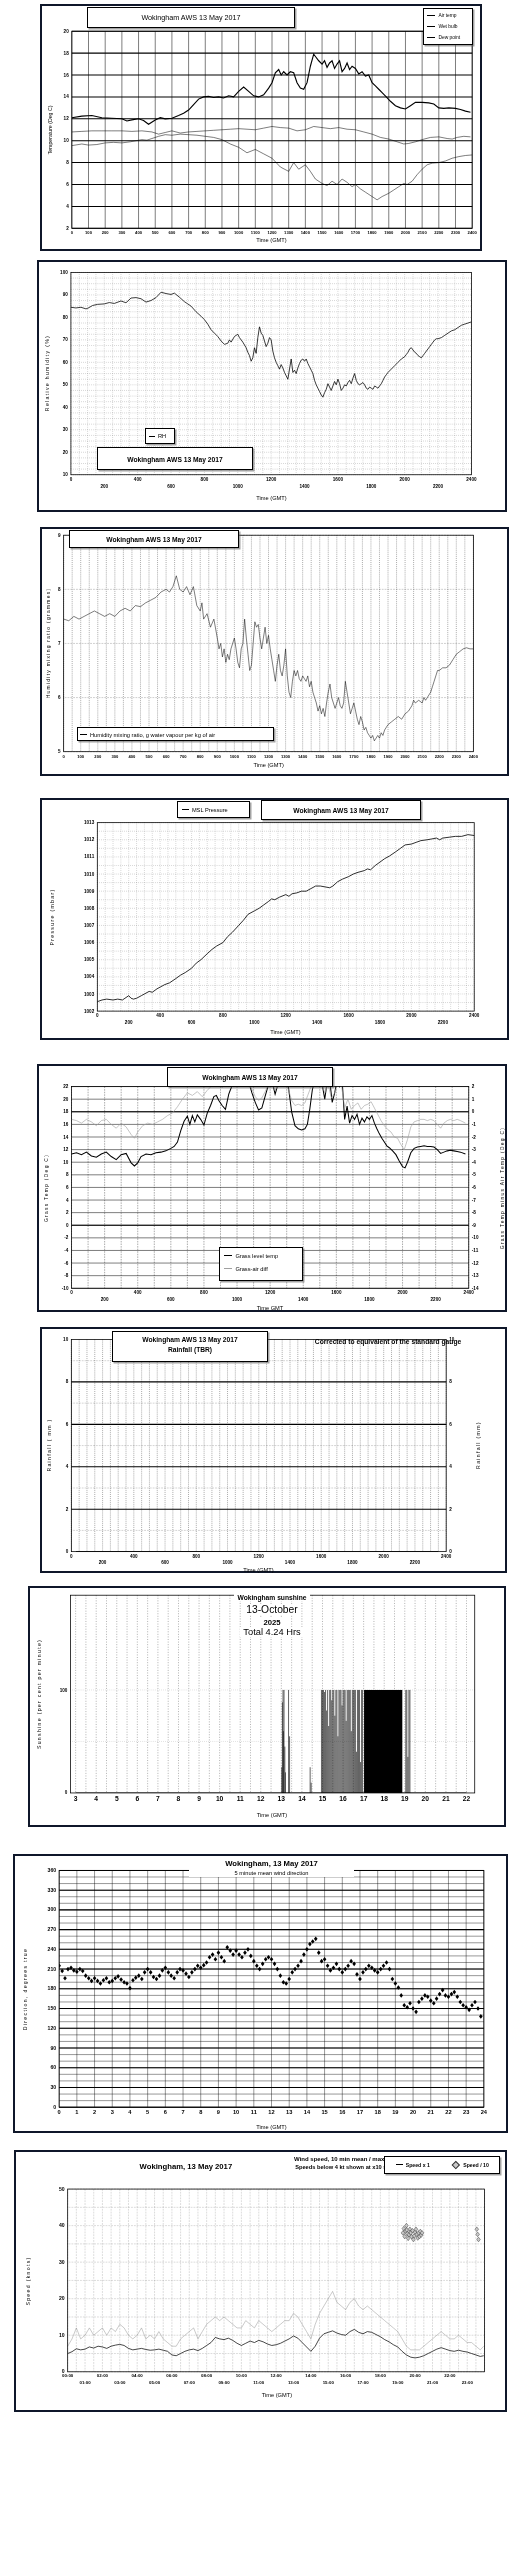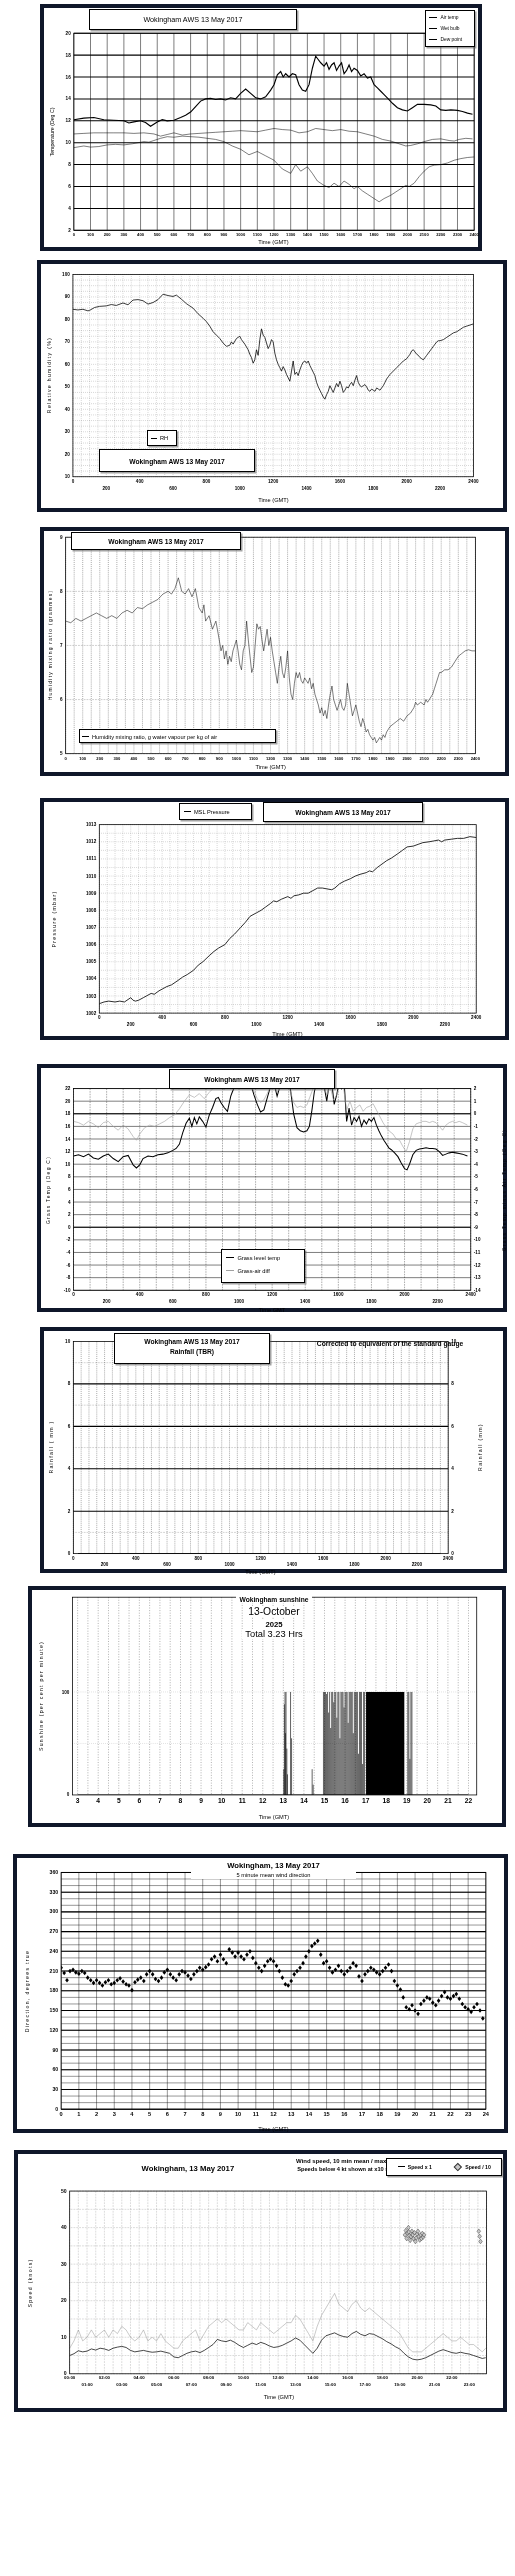--- a/index.html
+++ b/index.html
@@ -1,18 +1,18 @@
 <!DOCTYPE html>
 <html style="font-size:8.2px"><head>
 <meta charset="utf-8">
 <style>
   html,body{margin:0;padding:0;}
   body{width:515px;height:2576px;background:#fff;font-family:"Liberation Sans",sans-serif;color:#000;position:relative;}
   .page{position:absolute;left:0;top:0;width:515px;height:2576px;background:#fff;}
-  .panel{position:absolute;border:4px solid #0f172a;background:#fff;box-sizing:border-box;}
+  .panel{position:absolute;border:2px solid #0f172a;background:#fff;box-sizing:border-box;}
   .panel svg{position:absolute;left:0;top:0;}
   .ov{position:absolute;z-index:2;}
   .box{position:absolute;z-index:3;border:0.5px solid #000;background:#fff;box-shadow:1.5px 1.5px 0 rgba(90,90,90,.55);box-sizing:border-box;}
   .ttl{text-align:center;font-family:"Liberation Sans",sans-serif;}
   .ytitle{position:absolute;z-index:2;transform:translate(-50%,-50%) rotate(-90deg);white-space:nowrap;font-size:5.2px;}
   .sp{letter-spacing:1.3px;}
   .xtitle{position:absolute;z-index:2;text-align:center;font-size:5.7px;}
   .lrow{display:flex;align-items:center;white-space:nowrap;}
   .sw{display:inline-block;width:8.2px;height:0;margin-right:3.1px;flex:0 0 8.2px;}
   .sw-thick{border-top:1.5px solid #000;}
@@ -845,21 +845,21 @@
         </g>
         <clipPath id="cp6">
           <rect x="0" y="0" width="785" height="384"></rect>
         </clipPath>
       </svg>
     <div class="ytitle sp" style="left:9.3px;top:106px">Sunshine (per cent per minute)</div>
     <div class="xtitle" style="left:40px;top:224px;width:404px">Time (GMT)</div>
     <div class="ctr" style="left:40px;top:6.2px;width:404px;font-size:6.7px;font-weight:bold"><span>Wokingham sunshine</span></div>
     <div class="ctr" style="left:40px;top:15.5px;width:404px;font-size:10.3px"><span>13-October</span></div>
     <div class="ctr" style="left:40px;top:30px;width:404px;font-size:7.7px;font-weight:bold"><span>2025</span></div>
-    <div class="ctr" style="left:40px;top:39px;width:404px;font-size:9.3px"><span>Total 3.23 Hrs</span></div>
+    <div class="ctr" style="left:40px;top:39px;width:404px;font-size:9.3px"><span>Total 4.24 Hrs</span></div>
   </div>
 
   <div class="panel" style="left:13px;top:1854px;width:495px;height:279px">
     <svg class="plotsvg" width="495" height="279" viewBox="0 0 960 542">
         <g transform="translate(85,28)">
           <line stroke="#000" stroke-width="0.8" x1="0" x2="0" y1="0" y2="460"></line>
           <line stroke="#000" stroke-width="0.8" x1="34.375" x2="34.375" y1="0" y2="460"></line>
           <line stroke="#000" stroke-width="0.8" x1="68.75" x2="68.75" y1="0" y2="460"></line>
           <line stroke="#000" stroke-width="0.8" x1="103.125" x2="103.125" y1="0" y2="460"></line>
           <line stroke="#000" stroke-width="0.8" x1="137.5" x2="137.5" y1="0" y2="460"></line>

